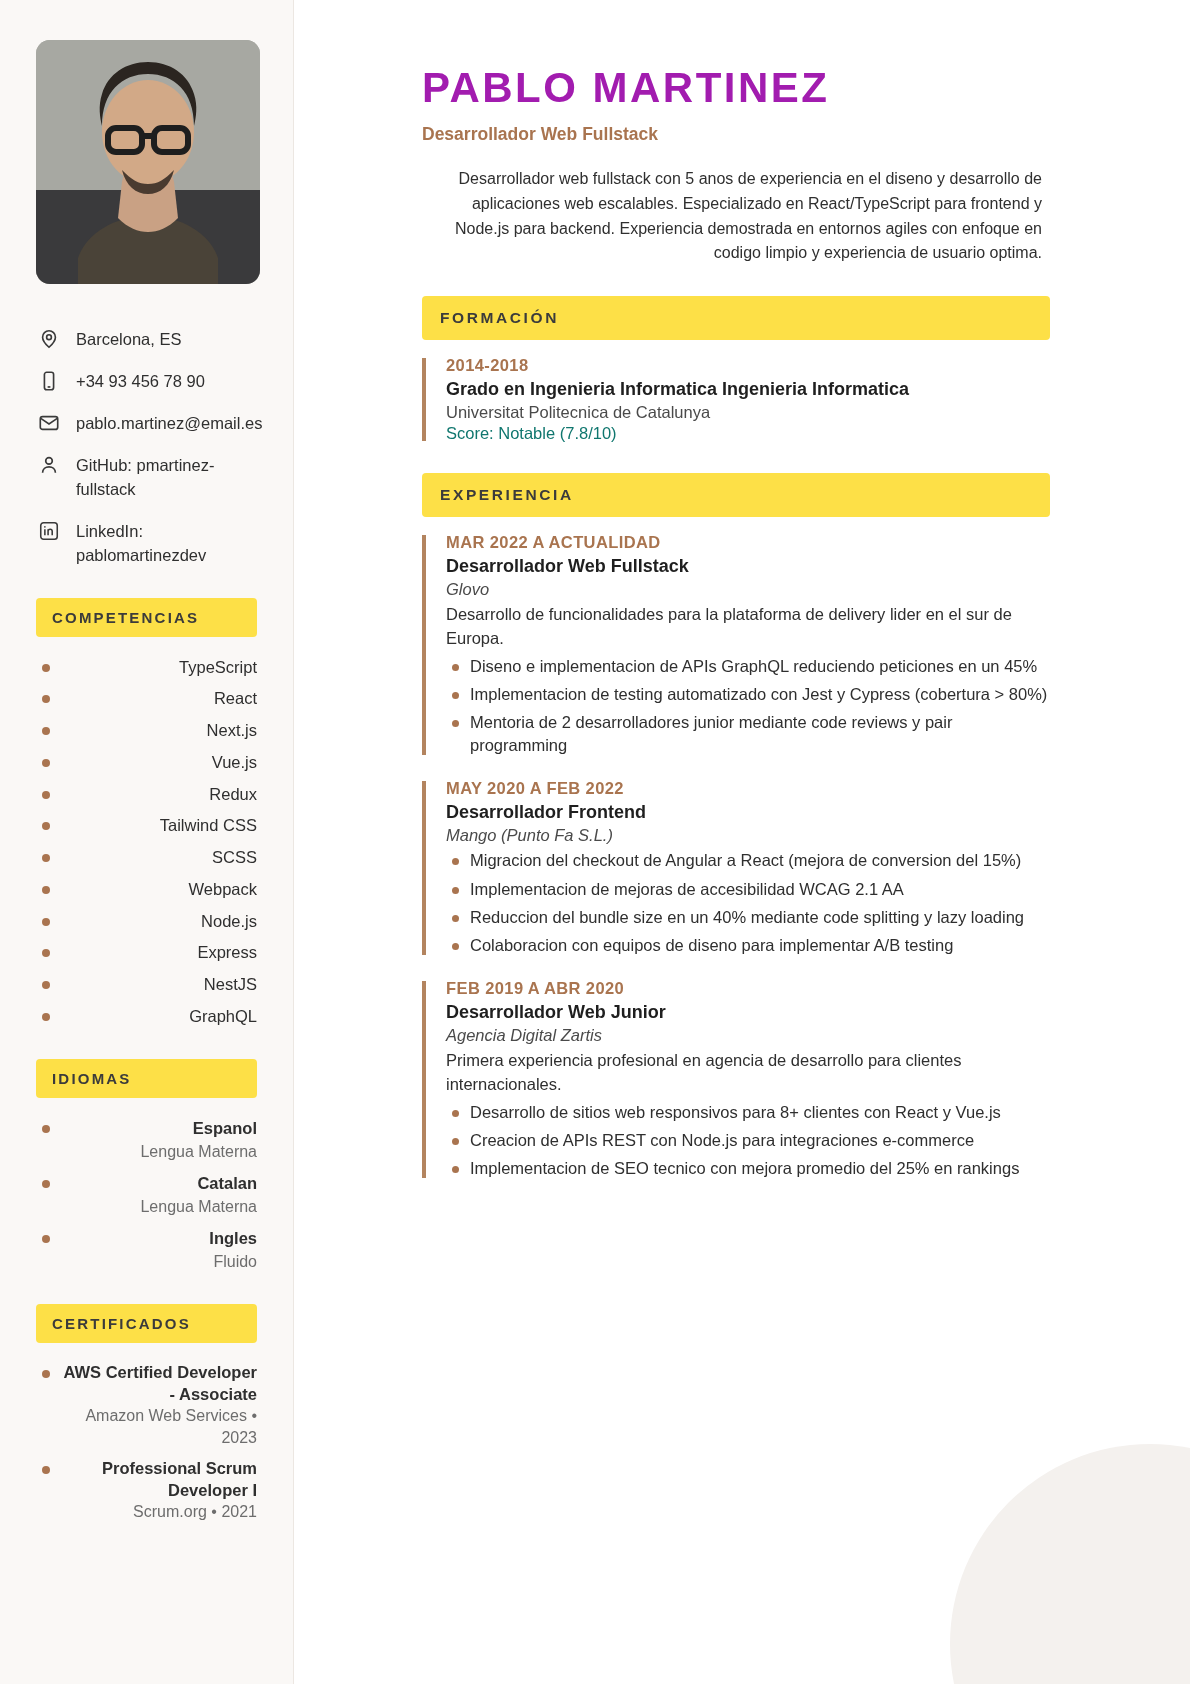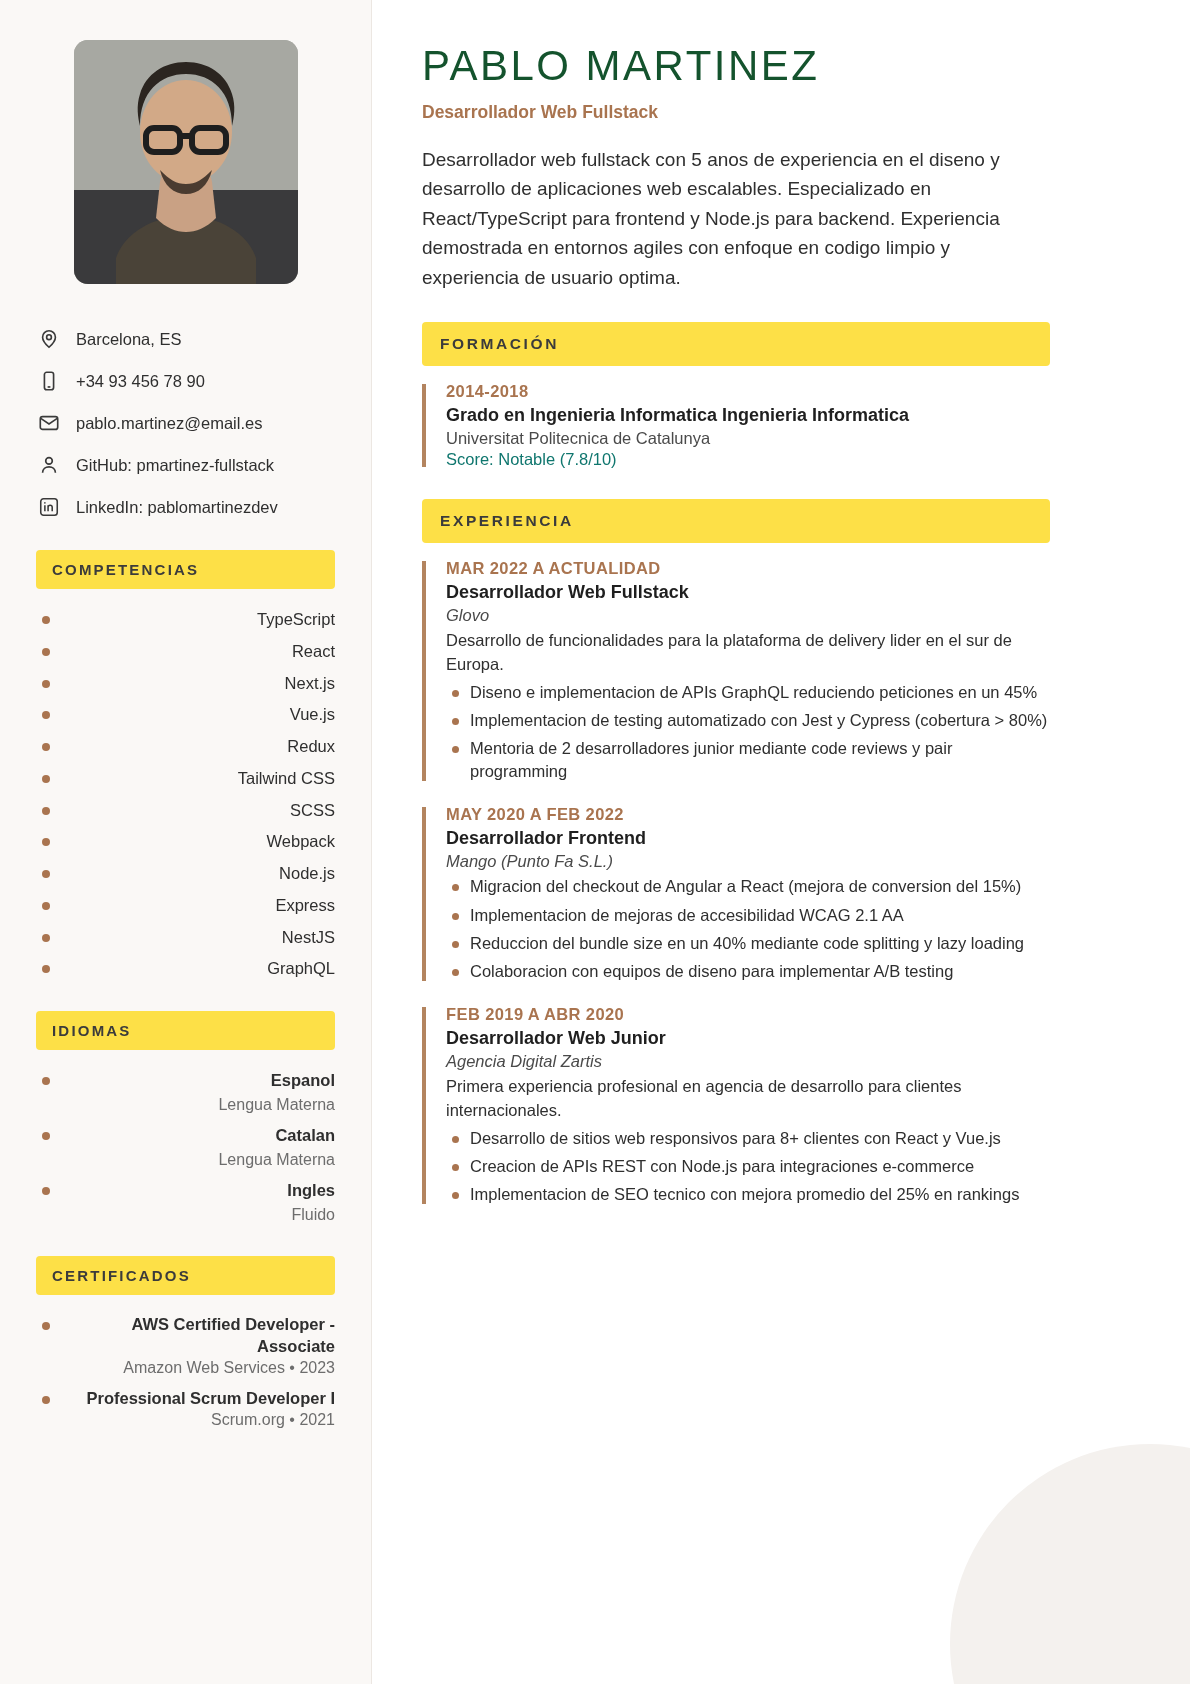--- a/index.html
+++ b/index.html
@@ -29,21 +29,21 @@
     position: absolute;
     right: -160px; bottom: -160px;
     width: 400px; height: 400px;
     border-radius: 50%;
     background: #f4f1ee;
     z-index: 0;
   }
   .sidebar {
     position: absolute;
     left: 0; top: 0;
-    width: 372px; height: 1684px;
+    width: 294px; height: 1684px;
     background: #faf8f6;
     border-right: 1px solid #ece7e2;
     z-index: 1;
     padding: 0 36px;
   }
   .main {
     position: absolute;
     left: 372px; top: 0;
     width: 818px; height: 1684px;
     z-index: 1;
@@ -110,37 +110,38 @@
   .lang-item { margin-bottom: 14px; }
   .lang-name { font-weight: bold; font-size: 16.5px; }
   .lang-level { font-size: 16px; color: #6d6d6d; line-height: 1.45; }
   .cert-item { margin-bottom: 18px; }
   .cert-name { font-weight: bold; font-size: 16.5px; line-height: 1.35; }
   .cert-meta { font-size: 16px; color: #6d6d6d; line-height: 1.4; }
 
   
   .name {
     font-size: 42px;
-    font-weight: normal;
+    font-weight: bold;
     letter-spacing: 2.5px;
-    color: #14532d;
-    margin-top: 14px;
+    color: #a21caf;
+    margin-top: 36px;
   }
   .role {
     font-size: 17.5px;
     font-weight: bold;
     color: #a9744f;
     margin-top: 12px;
   }
   .summary {
     margin-top: 22px;
-    font-size: 19px;
+    font-size: 16px;
     line-height: 1.55;
     color: #2f2f2f;
     max-width: 620px;
+    text-align: right;
   }
   .main .section-head {
     margin: 30px 0 16px 0;
     padding: 13px 18px;
     letter-spacing: 2.6px;
     font-size: 15.5px;
   }
   .entry {
     position: relative;
     padding-left: 24px;

